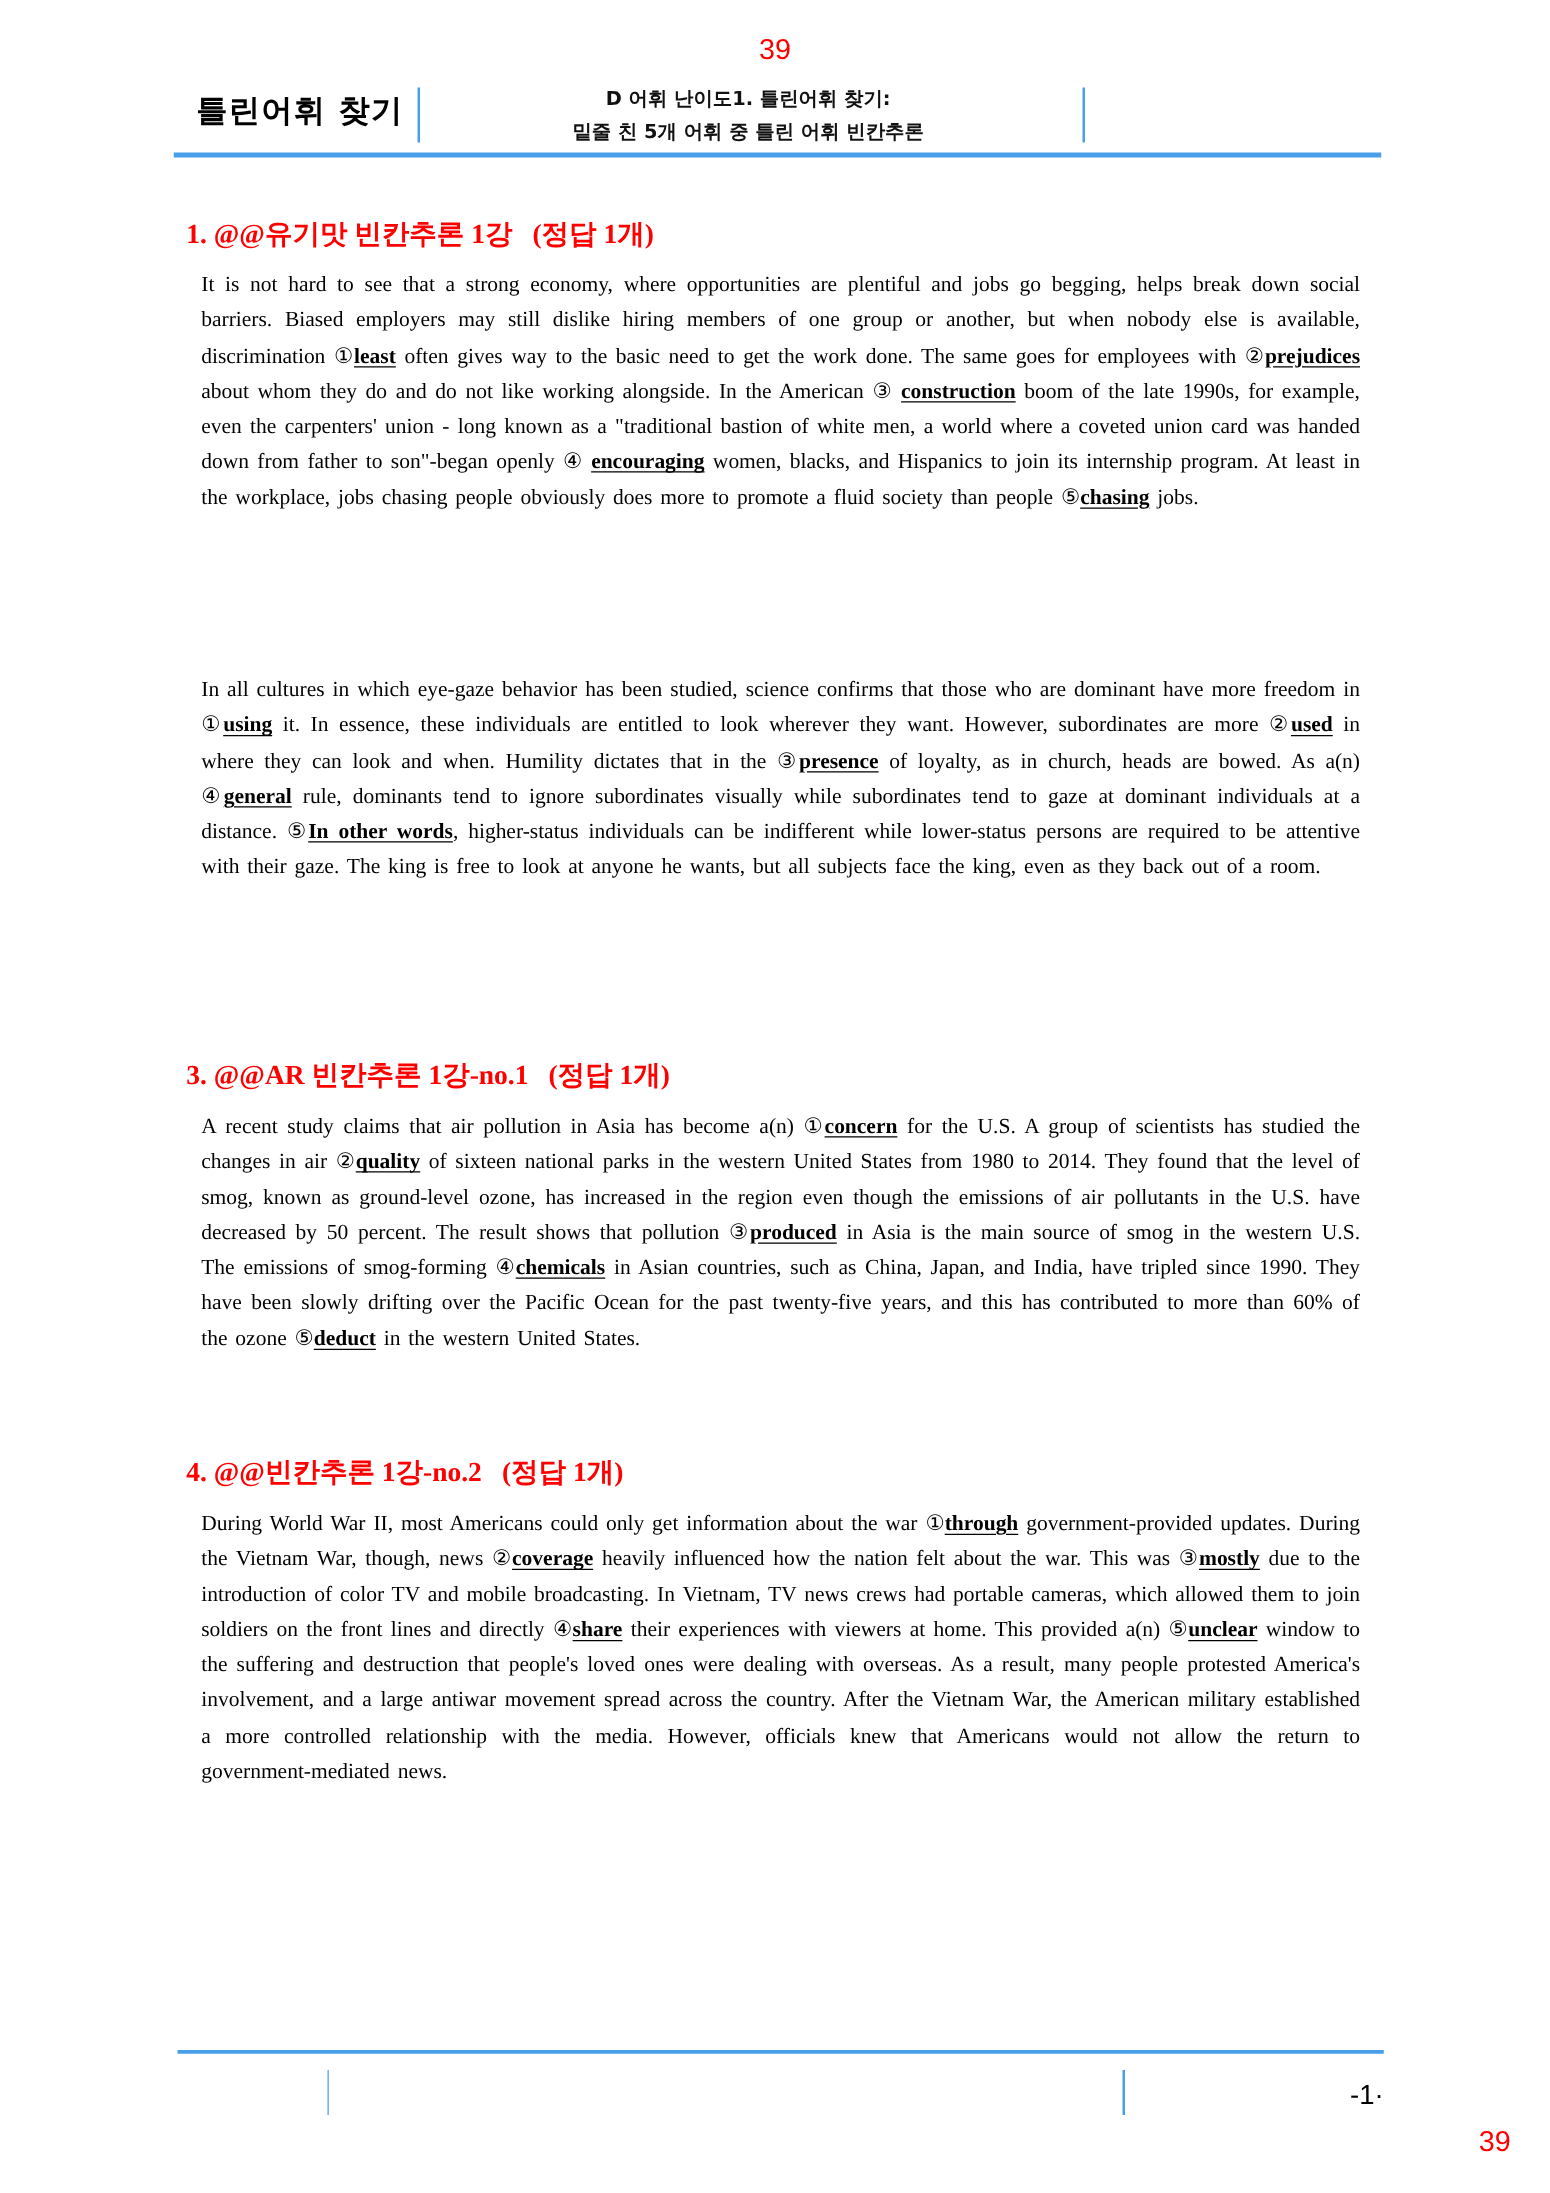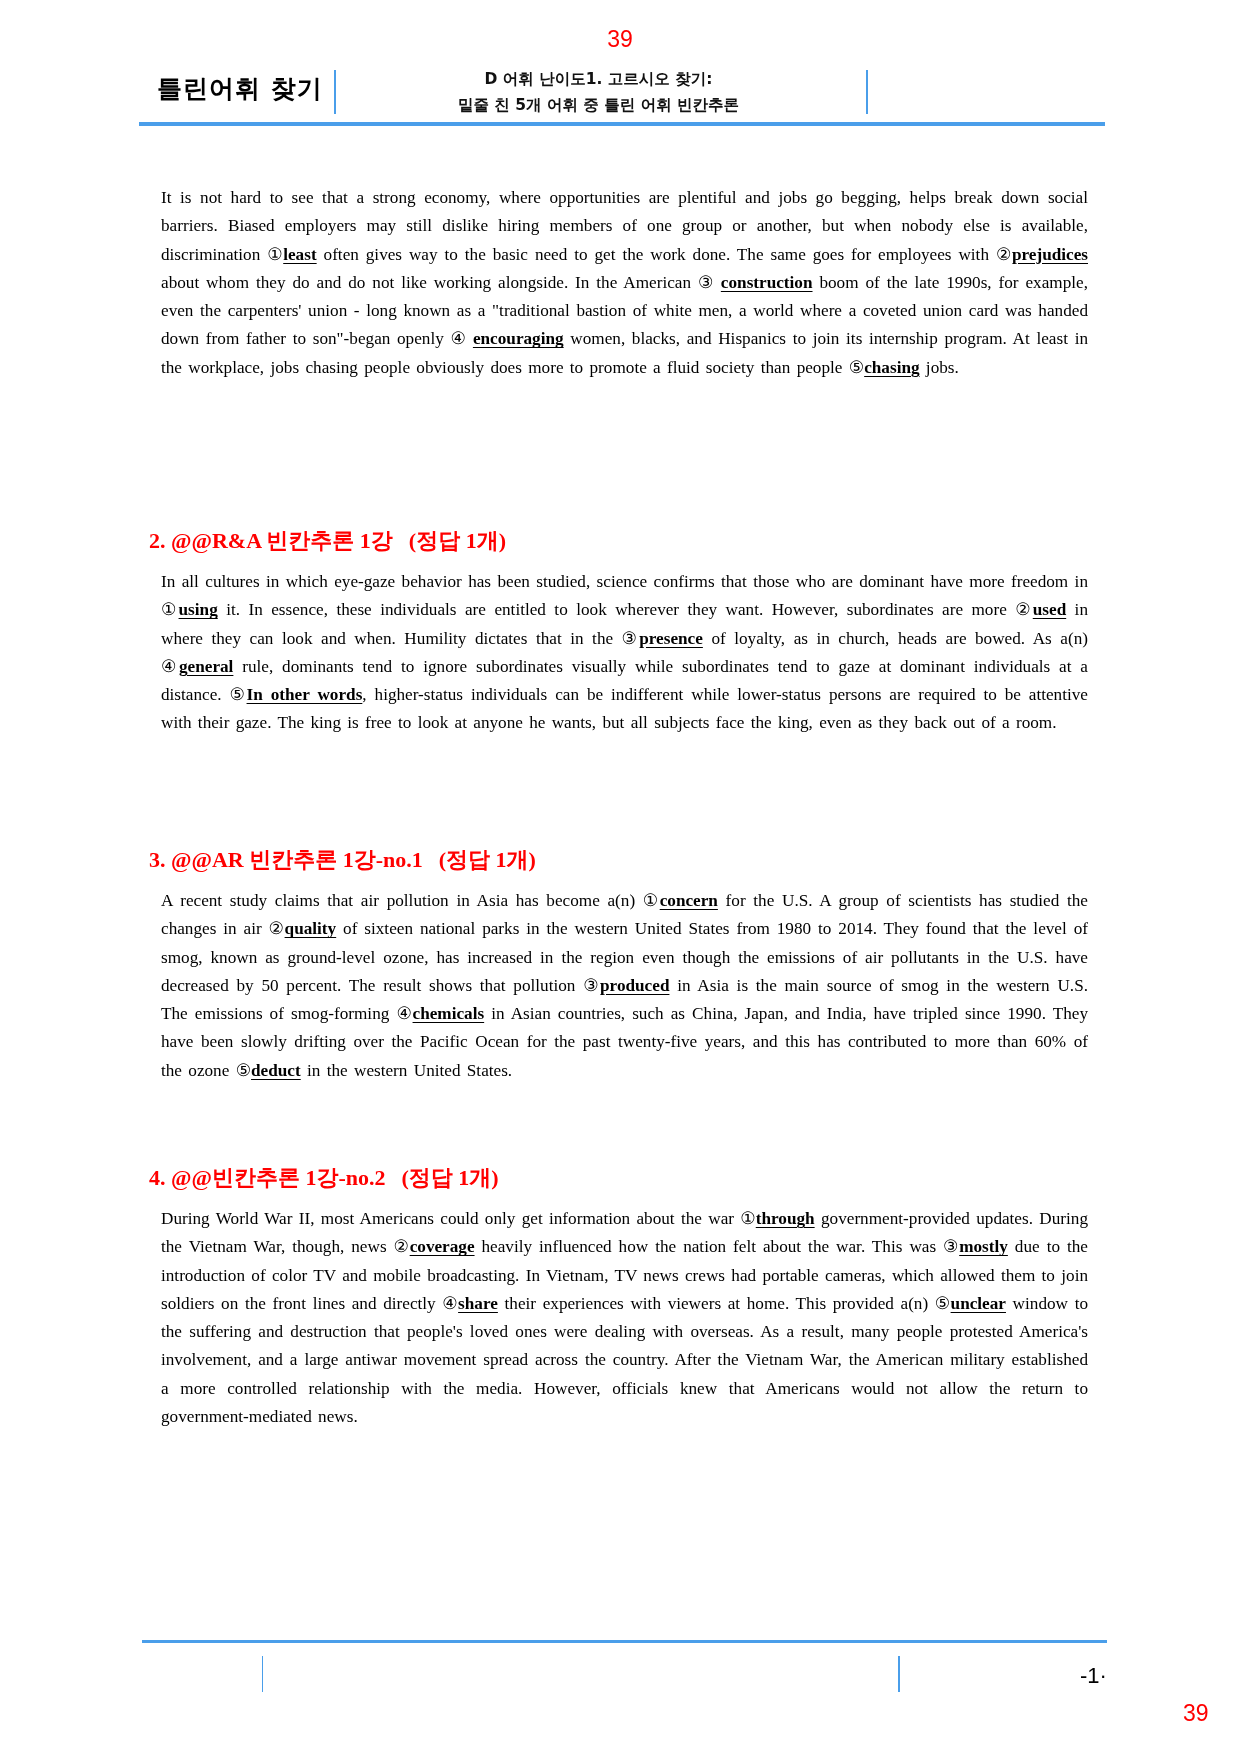--- a/index.html
+++ b/index.html
@@ -18,36 +18,36 @@
   .page-num-bottom { position: absolute; top: 1700px; left: 1183px; color: #ff0000; font-family: "Liberation Sans", sans-serif; font-size: 23px; }
 </style>
 </head>
 <body>
 
 <div class="page-num-top">39</div>
 
 <div class="header-title">틀린어휘 찾기</div>
 <div class="vsep" style="left:334px;top:70px;height:44px;"></div>
 <div class="header-sub">
-  <div>D 어휘 난이도1. 고르시오 찾기:</div>
+  <div>D 어휘 난이도1. 틀린어휘 찾기:</div>
   <div>밑줄 친 5개 어휘 중 틀린 어휘 빈칸추론</div>
 </div>
 <div class="vsep" style="left:866px;top:70px;height:44px;"></div>
 <div class="hline" style="left:139px;top:122px;width:966px;"></div>
 
 <div class="section" style="top:172px;">
+  <div class="sec-title">
+    <span>1. @@유기맛 빈칸추론 1강</span><span class="gap"></span><span>(정답 1개)</span>
+  </div>
   <p class="body">
     <span>It is not hard to see that a strong economy, where opportunities are plentiful and jobs go begging, helps break down social barriers. Biased employers may still dislike hiring members of one group or another, but when nobody else is available, discrimination ①</span><span class="u">least</span><span> often gives way to the basic need to get the work done. The same goes for employees with ②</span><span class="u">prejudices</span><span> about whom they do and do not like working alongside. In the American ③ </span><span class="u">construction</span><span> boom of the late 1990s, for example, even the carpenters' union - long known as a "traditional bastion of white men, a world where a coveted union card was handed down from father to son"-began openly ④ </span><span class="u">encouraging</span><span> women, blacks, and Hispanics to join its internship program. At least in the workplace, jobs chasing people obviously does more to promote a fluid society than people ⑤</span><span class="u">chasing</span><span> jobs.</span>
   </p>
 </div>
 
 <div class="section" style="top:526px;">
-  <div class="sec-title">
-    <span>2. @@R&amp;A 빈칸추론 1강</span><span class="gap"></span><span>(정답 1개)</span>
-  </div>
   <p class="body">
     <span>In all cultures in which eye-gaze behavior has been studied, science confirms that those who are dominant have more freedom in ①</span><span class="u">using</span><span> it. In essence, these individuals are entitled to look wherever they want. However, subordinates are more ②</span><span class="u">used</span><span> in where they can look and when. Humility dictates that in the ③</span><span class="u">presence</span><span> of loyalty, as in church, heads are bowed. As a(n) ④</span><span class="u">general</span><span> rule, dominants tend to ignore subordinates visually while subordinates tend to gaze at dominant individuals at a distance. ⑤</span><span class="u">In other words</span><span>, higher-status individuals can be indifferent while lower-status persons are required to be attentive with their gaze. The king is free to look at anyone he wants, but all subjects face the king, even as they back out of a room.</span>
   </p>
 </div>
 
 <div class="section" style="top:845px;">
   <div class="sec-title">
     <span>3. @@AR 빈칸추론 1강-no.1</span><span class="gap"></span><span>(정답 1개)</span>
   </div>
   <p class="body">

